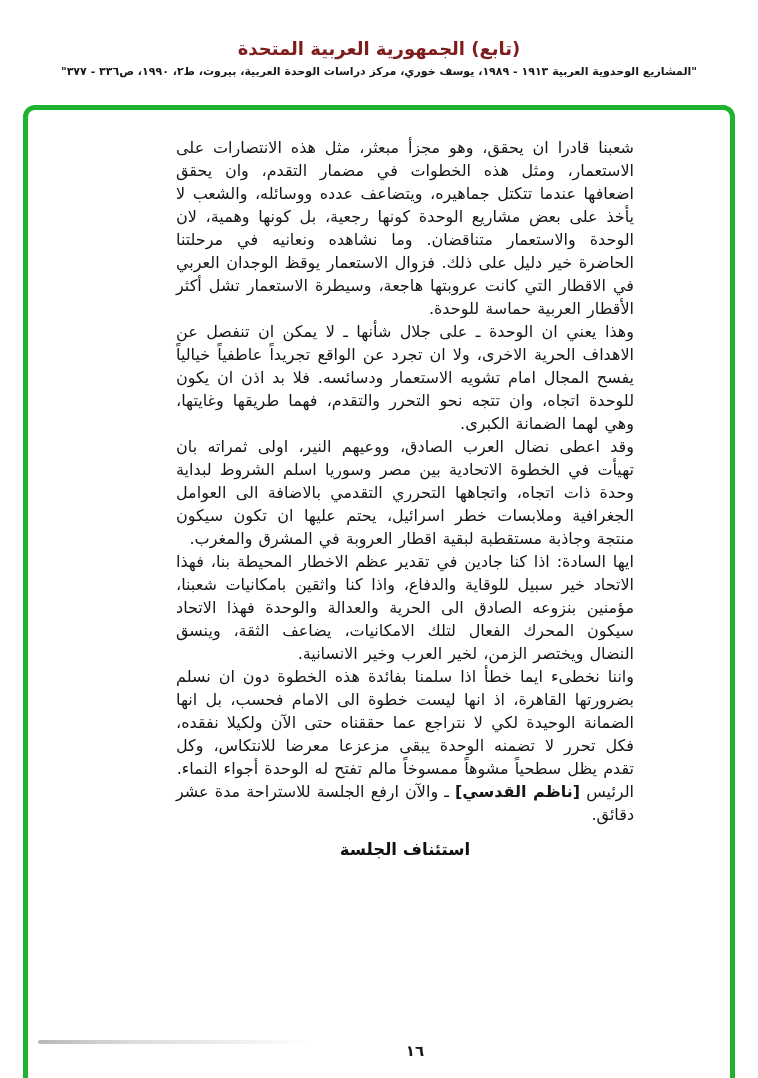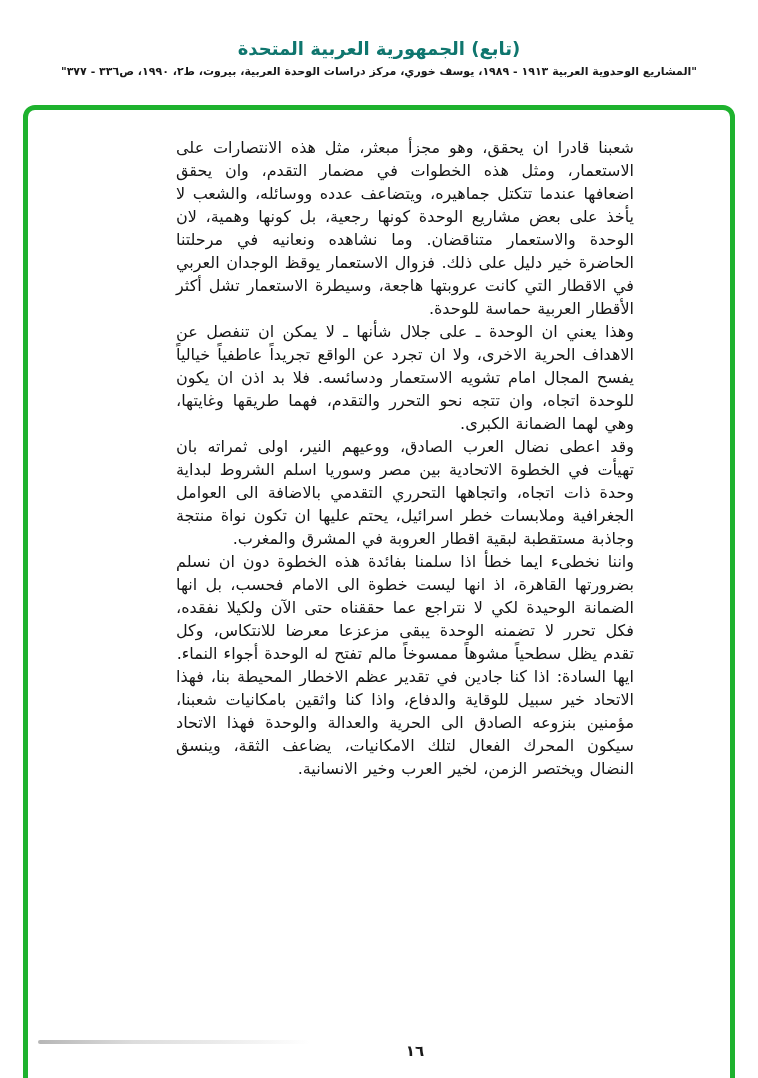--- a/index.html
+++ b/index.html
@@ -19,21 +19,21 @@
   .header-title {
     position: absolute;
     top: 38px;
     left: 0;
     width: 100%;
     text-align: center;
     direction: rtl;
     font-weight: bold;
     font-size: 18px;
     line-height: 22px;
-    color: #0f766e;
+    color: #7f1d1d;
   }
   .header-source {
     position: absolute;
     top: 64px;
     left: 0;
     width: 100%;
     text-align: center;
     direction: rtl;
     font-weight: bold;
     font-size: 11px;
@@ -107,25 +107,27 @@
 <div class="page">
 
   <div class="header-title">(تابع) الجمهورية العربية المتحدة</div>
 
   <div class="header-source">"المشاريع الوحدوية العربية ١٩١٣ - ١٩٨٩، يوسف خوري، مركز دراسات الوحدة العربية، بيروت، ط٢، ١٩٩٠، ص٣٣٦ - ٣٧٧"</div>
 
   <div class="green-box">
 
     <p class="para">شعبنا قادرا ان يحقق، وهو مجزأ مبعثر، مثل هذه الانتصارات على الاستعمار، ومثل هذه الخطوات في مضمار التقدم، وان يحقق اضعافها عندما تتكتل جماهيره، ويتضاعف عدده ووسائله، والشعب لا يأخذ على بعض مشاريع الوحدة كونها رجعية، بل كونها وهمية، لان الوحدة والاستعمار متناقضان. وما نشاهده ونعانيه في مرحلتنا الحاضرة خير دليل على ذلك. فزوال الاستعمار يوقظ الوجدان العربي في الاقطار التي كانت عروبتها هاجعة، وسيطرة الاستعمار تشل أكثر الأقطار العربية حماسة للوحدة.</p>
     <p class="para">وهذا يعني ان الوحدة ـ على جلال شأنها ـ لا يمكن ان تنفصل عن الاهداف الحرية الاخرى، ولا ان تجرد عن الواقع تجريداً عاطفياً خيالياً يفسح المجال امام تشويه الاستعمار ودسائسه. فلا بد اذن ان يكون للوحدة اتجاه، وان تتجه نحو التحرر والتقدم، فهما طريقها وغايتها، وهي لهما الضمانة الكبرى.</p>
-    <p class="para">وقد اعطى نضال العرب الصادق، ووعيهم النير، اولى ثمراته بان تهيأت في الخطوة الاتحادية بين مصر وسوريا اسلم الشروط لبداية وحدة ذات اتجاه، واتجاهها التحرري التقدمي بالاضافة الى العوامل الجغرافية وملابسات خطر اسرائيل، يحتم عليها ان تكون نواة منتجة وجاذبة مستقطبة لبقية اقطار العروبة في المشرق والمغرب.</p>
+    <p class="para">وقد اعطى نضال العرب الصادق، ووعيهم النير، اولى ثمراته بان تهيأت في الخطوة الاتحادية بين مصر وسوريا اسلم الشروط لبداية وحدة ذات اتجاه، واتجاهها التحرري التقدمي بالاضافة الى العوامل الجغرافية وملابسات خطر اسرائيل، يحتم عليها ان تكون سيكون منتجة وجاذبة مستقطبة لبقية اقطار العروبة في المشرق والمغرب.</p>
+    <p class="para">ايها السادة: اذا كنا جادين في تقدير عظم الاخطار المحيطة بنا، فهذا الاتحاد خير سبيل للوقاية والدفاع، واذا كنا واثقين بامكانيات شعبنا، مؤمنين بنزوعه الصادق الى الحرية والعدالة والوحدة فهذا الاتحاد سيكون المحرك الفعال لتلك الامكانيات، يضاعف الثقة، وينسق النضال ويختصر الزمن، لخير العرب وخير الانسانية.</p>
     <p class="para">واننا نخطىء ايما خطأ اذا سلمنا بفائدة هذه الخطوة دون ان نسلم بضرورتها القاهرة، اذ انها ليست خطوة الى الامام فحسب، بل انها الضمانة الوحيدة لكي لا نتراجع عما حققناه حتى الآن ولكيلا نفقده، فكل تحرر لا تضمنه الوحدة يبقى مزعزعا معرضا للانتكاس، وكل تقدم يظل سطحياً مشوهاً ممسوخاً مالم تفتح له الوحدة أجواء النماء.</p>
-    <p class="para">ايها السادة: اذا كنا جادين في تقدير عظم الاخطار المحيطة بنا، فهذا الاتحاد خير سبيل للوقاية والدفاع، واذا كنا واثقين بامكانيات شعبنا، مؤمنين بنزوعه الصادق الى الحرية والعدالة والوحدة فهذا الاتحاد سيكون المحرك الفعال لتلك الامكانيات، يضاعف الثقة، وينسق النضال ويختصر الزمن، لخير العرب وخير الانسانية.</p>
 
+    <p class="para"><span>الرئيس </span><span class="speaker-bold">[ناظم القدسي]</span><span> ـ والآن ارفع الجلسة للاستراحة مدة عشر دقائق.</span></p>
 
+    <h3 class="section-heading">استئناف الجلسة</h3>
 
 
 
   </div>
 
   <div class="scan-smudge"></div>
 
   <div class="page-number">١٦</div>
 
 </div>

